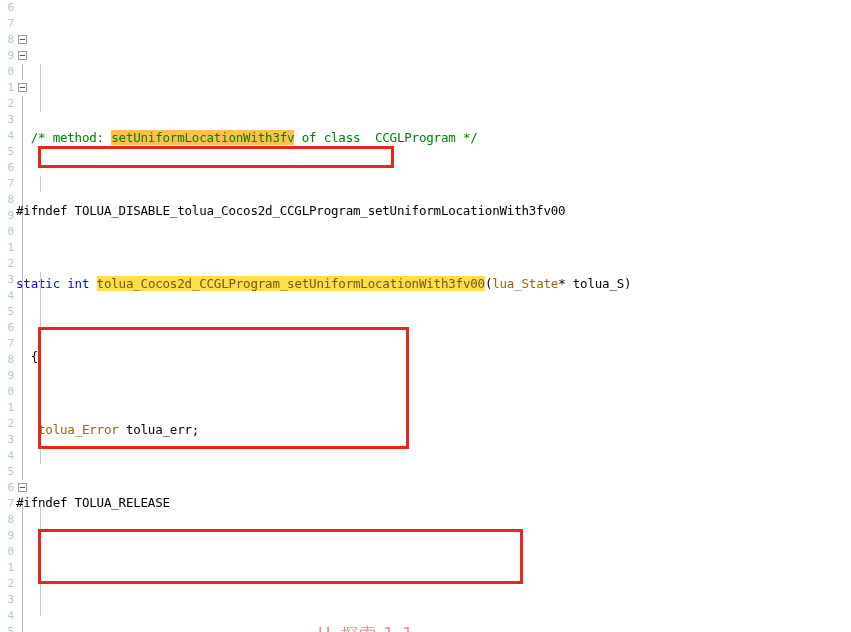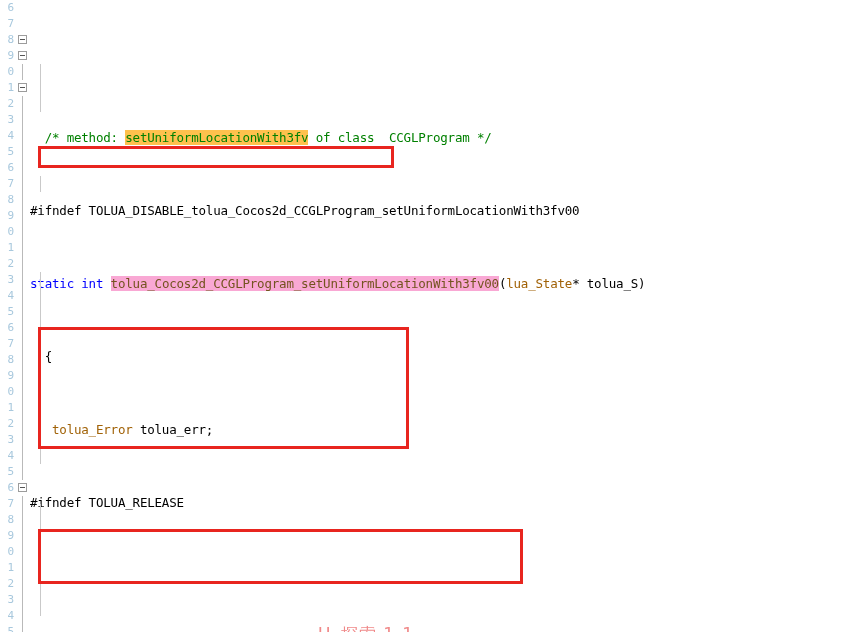--- a/index.html
+++ b/index.html
@@ -77,21 +77,21 @@
     left: 6px;
     top: 0;
     width: 1px;
     height: 16px;
     background: #b9b9b9;
   }
 
   
   .code {
     position: absolute;
-    left: 30px;
+    left: 16px;
     top: 0;
     width: 821px;
     height: 540px;
     white-space: pre;
   }
   .ln {
     height: 16px;
     line-height: 16px;
     font-size: 12.5px;
     color: #000000;
@@ -114,21 +114,21 @@
   .fn      { color: #74531f; }
   .pun     { color: #000000; }
   .id      { color: #000000; }
 
   
   .hl {
     background: #ffc14d;
   }
   
   .sel {
-    background: #f9a8d4;
+    background: #fde047;
   }
 
   
   .redbox {
     position: absolute;
     border: 3px solid #e8251f;
     box-sizing: border-box;
     pointer-events: none;
     background: transparent;
   }

